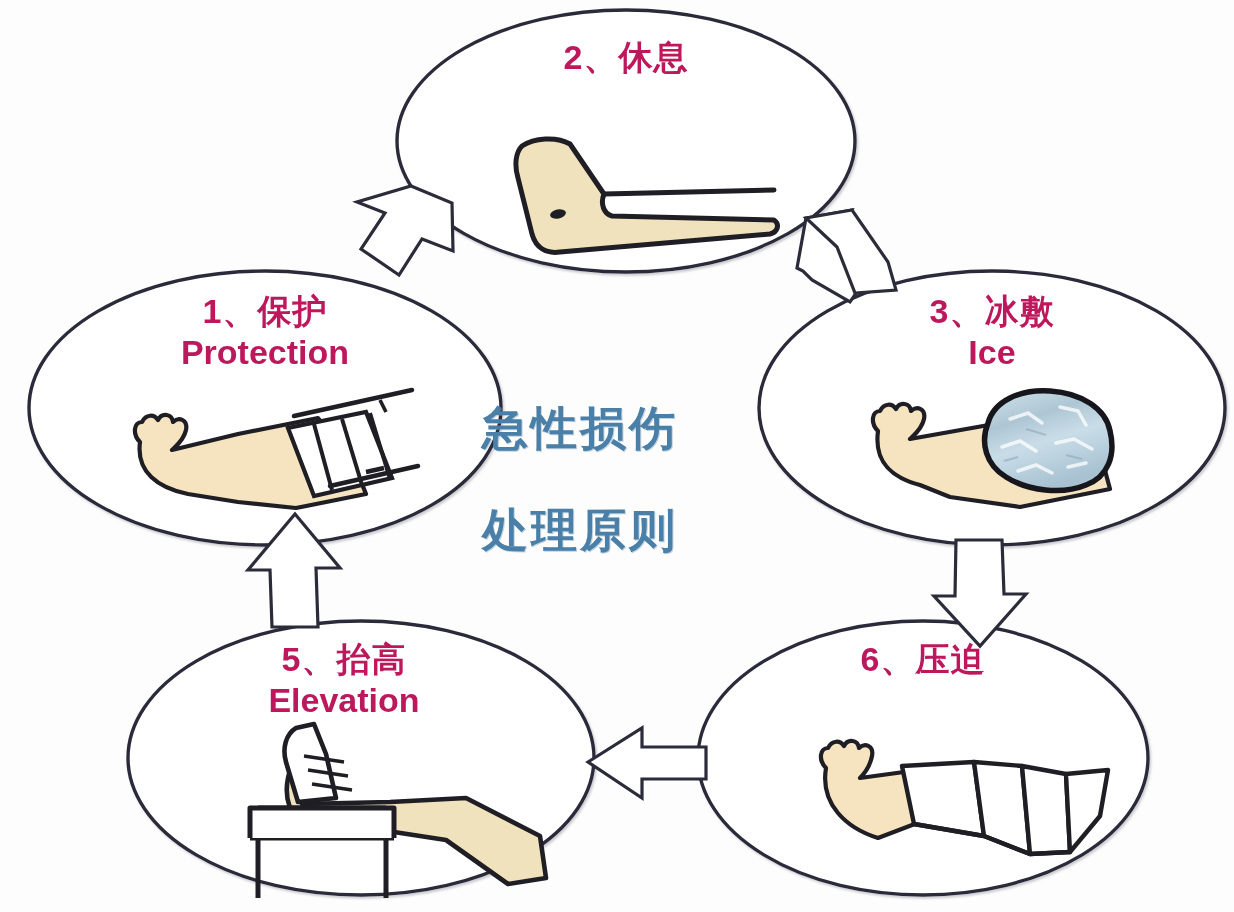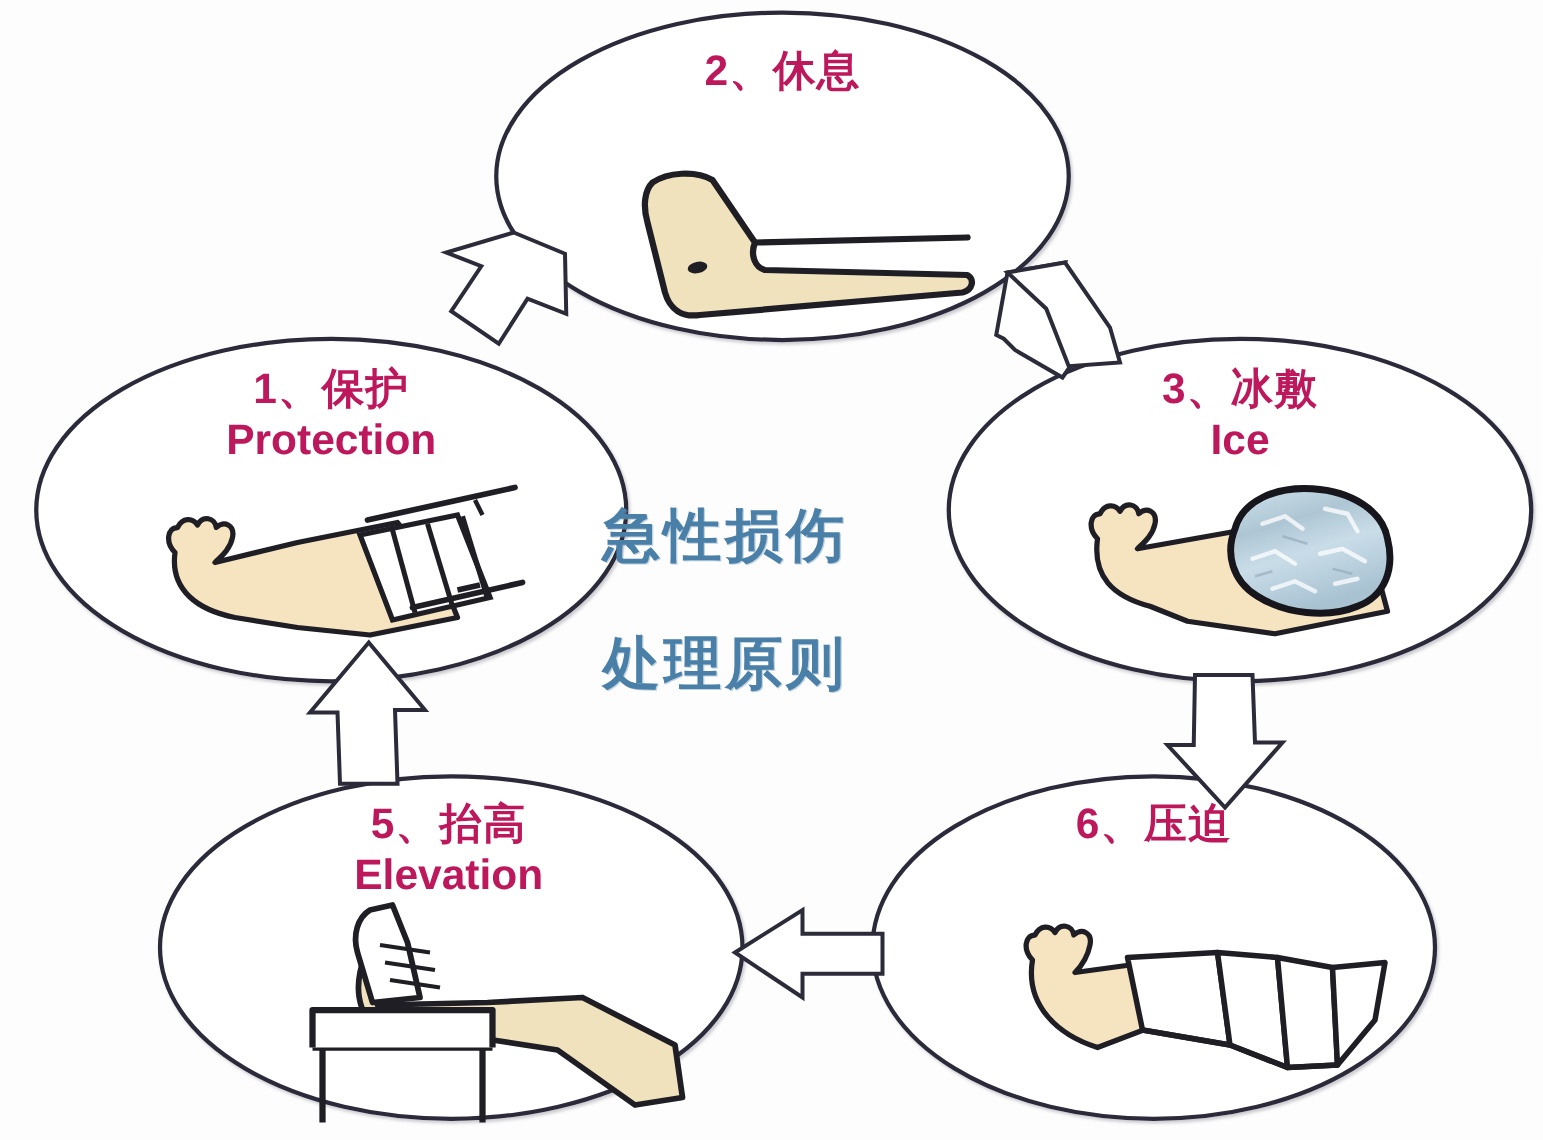--- a/index.html
+++ b/index.html
@@ -201,21 +201,21 @@
 
   <div class="node-label" style="left:812px; top:292px; width:360px;">
     <span class="cn">3、冰敷</span>
     <span class="en">Ice</span>
   </div>
 
   <div class="node-label" style="left:743px; top:640px; width:360px;">
     <span class="cn">6、压迫</span>
   </div>
 
-  <div class="node-label" style="left:179px; top:640px; width:360px;">
+  <div class="node-label" style="left:164px; top:640px; width:360px;">
     <span class="cn">5、抬高</span>
     <span class="en">Elevation</span>
   </div>
 
   <div class="center-title" style="left:482px; top:405px; width:300px;">
     <span class="line1">急性损伤</span>
     <span class="line2">处理原则</span>
   </div>
 
 </div>

